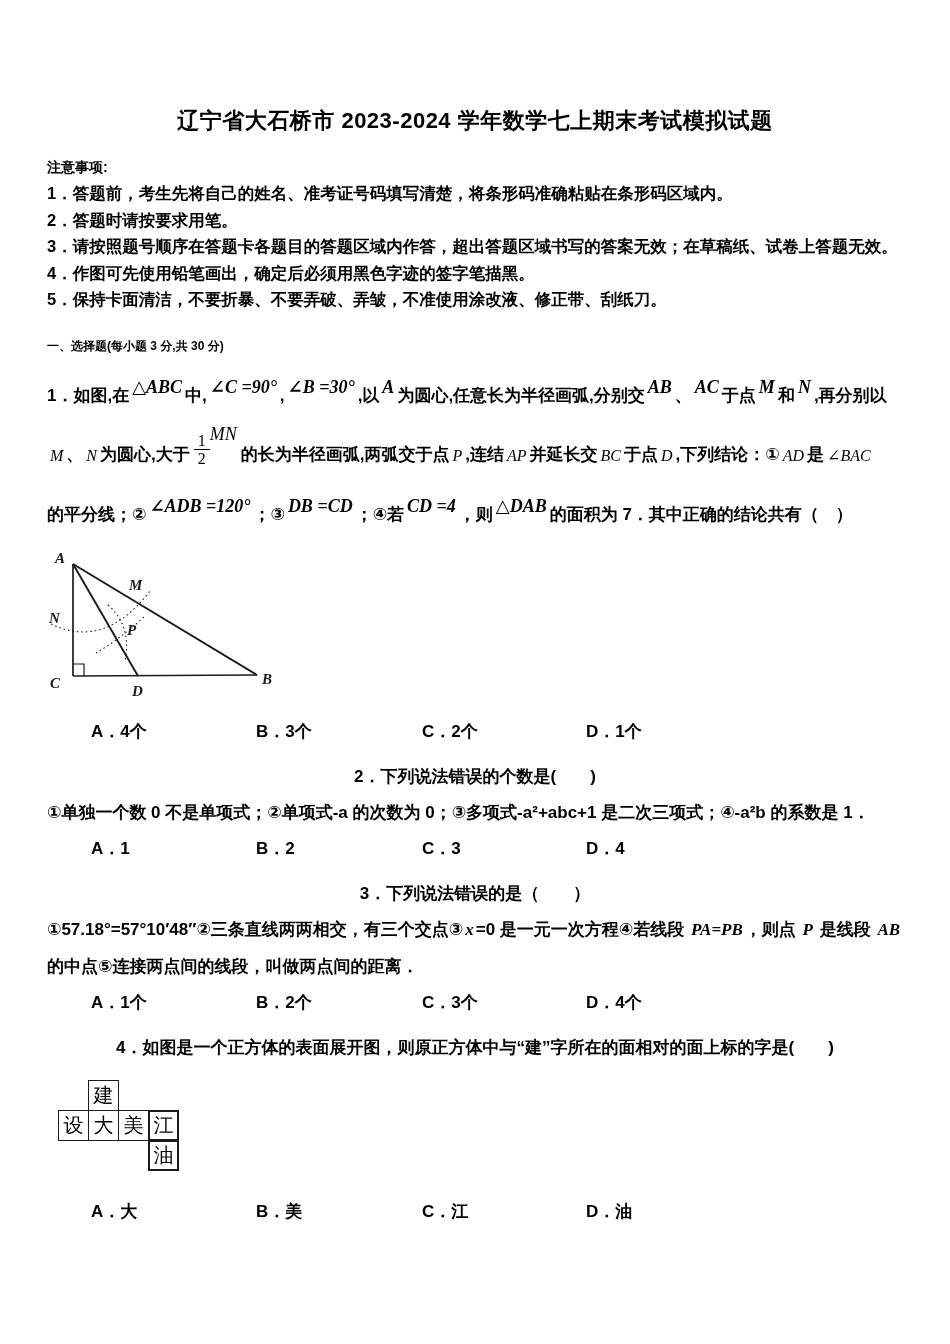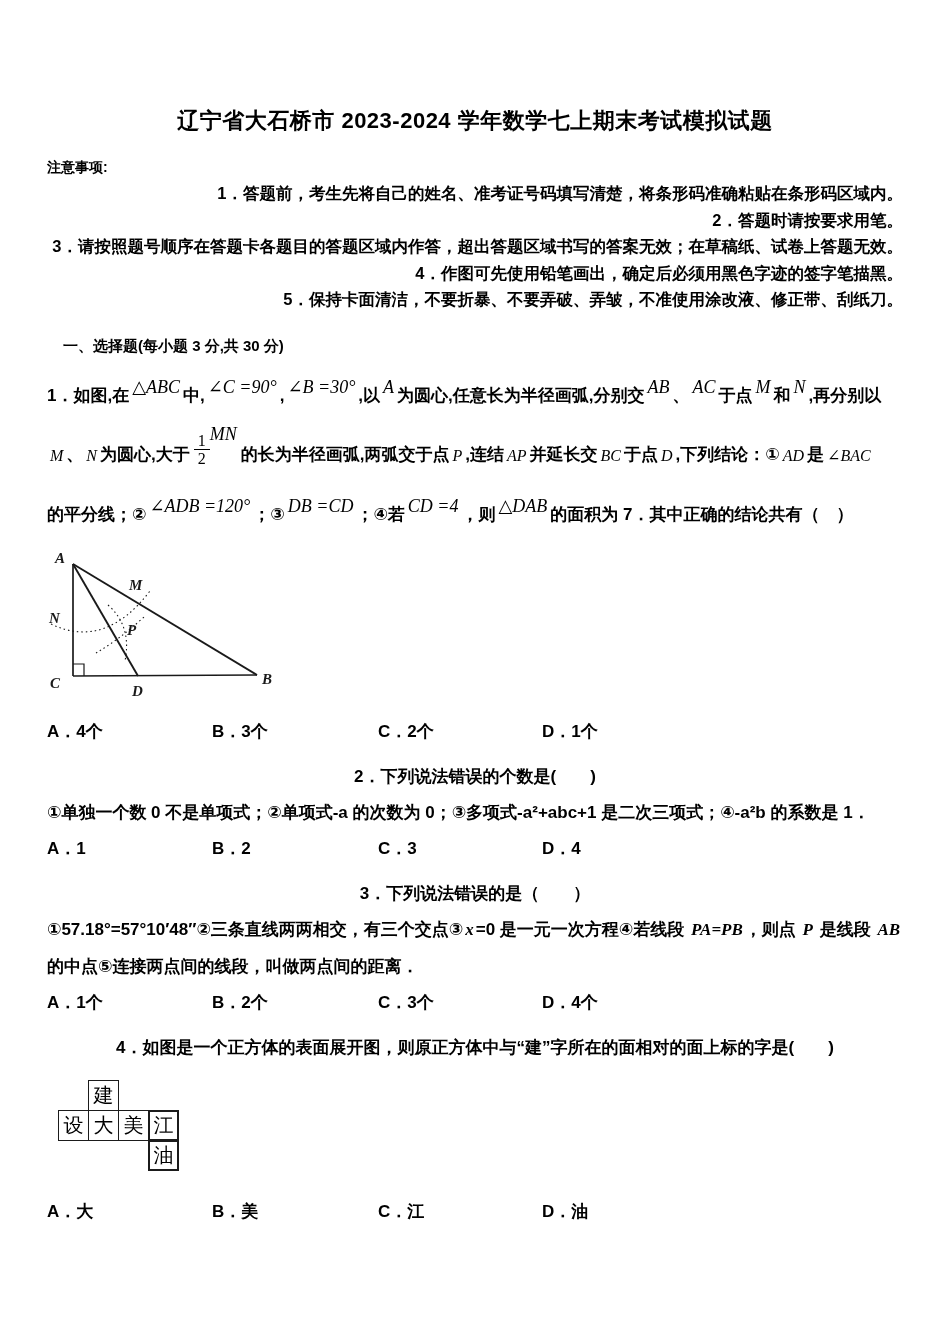--- a/index.html
+++ b/index.html
@@ -7,47 +7,47 @@
     width:950px; height:1344px; overflow:hidden;
     color:#000;
     font-family:"Liberation Sans","DejaVu Sans",sans-serif;
     font-weight:700;
   }
   .page { padding:106px 47px 0 47px; font-size:17px; }
 
   .title { text-align:center; font-size:22px; font-weight:700; margin:0 0 18px 0; letter-spacing:0.5px; }
 
   .notice-heading { font-size:14px; line-height:26px; }
-  .notice-item    { font-size:16.5px; line-height:26.5px;text-align:right; }
+  .notice-item    { font-size:16.5px; line-height:26.5px; }
 
-  .section-heading { margin-top:20px; font-size:15px; line-height:26px;margin-left:16px; }
+  .section-heading { margin-top:20px; font-size:12px; line-height:26px; }
 
   .qline { line-height:30px; margin:0; }
   .q1-l1 { margin-top:10px; line-height:52px; }
   .q1-l2 { line-height:64px; }
   .q1-l3 { line-height:54px; }
 
   
-  .m  { font-family:"Liberation Serif","DejaVu Serif",serif; font-style:italic; font-weight:400;
+  .m  { font-family:"Liberation Serif","DejaVu Serif",serif; font-style:italic; font-weight:700;
         position:relative; top:-8px; padding:0 3px; font-size:18px; white-space:nowrap; }
   .ms { font-family:"Liberation Serif","DejaVu Serif",serif; font-style:italic; font-weight:400;
         position:relative; top:1px; padding:0 3px; font-size:16px; white-space:nowrap; }
   .mi { font-family:"Liberation Serif","DejaVu Serif",serif; font-style:italic; font-weight:700;
         padding:0 2px; }
 
   .frac-wrap { position:relative; top:-6px; padding:0 4px; white-space:nowrap; }
   .frac { display:inline-flex; flex-direction:column; text-align:center; vertical-align:middle;
           font-family:"Liberation Serif","DejaVu Serif",serif; font-weight:400; font-size:16px; line-height:17px; }
   .fnum { border-bottom:1.5px solid #000; padding:0 4px; }
   .ftail { font-family:"Liberation Serif","DejaVu Serif",serif; font-style:italic; font-weight:400;
            position:relative; top:-14px; font-size:18px; }
 
   .figure { margin:6px 0 0 0; }
 
-  .opts { display:grid; grid-template-columns:165px 166px 164px 1fr; line-height:30px; margin-top:4px; }
+  .opts { display:grid; grid-template-columns:165px 166px 164px 1fr; line-height:30px; margin-top:4px;margin-left:44px; }
 
   .q-stem { margin-top:14px; line-height:32px;text-align:center; }
   .q-body { margin-top:3px; line-height:34px; }
 
   
   .net { position:relative; width:155px; height:95px; margin:16px 0 0 11px; }
   .cell { position:absolute; width:31px; height:31px; box-sizing:border-box;
           border:1.6px solid #1b1b1b; display:flex; align-items:center; justify-content:center;
           font-family:"Liberation Serif","DejaVu Serif",serif; font-weight:400; font-size:20px;
           background:#fff; }

